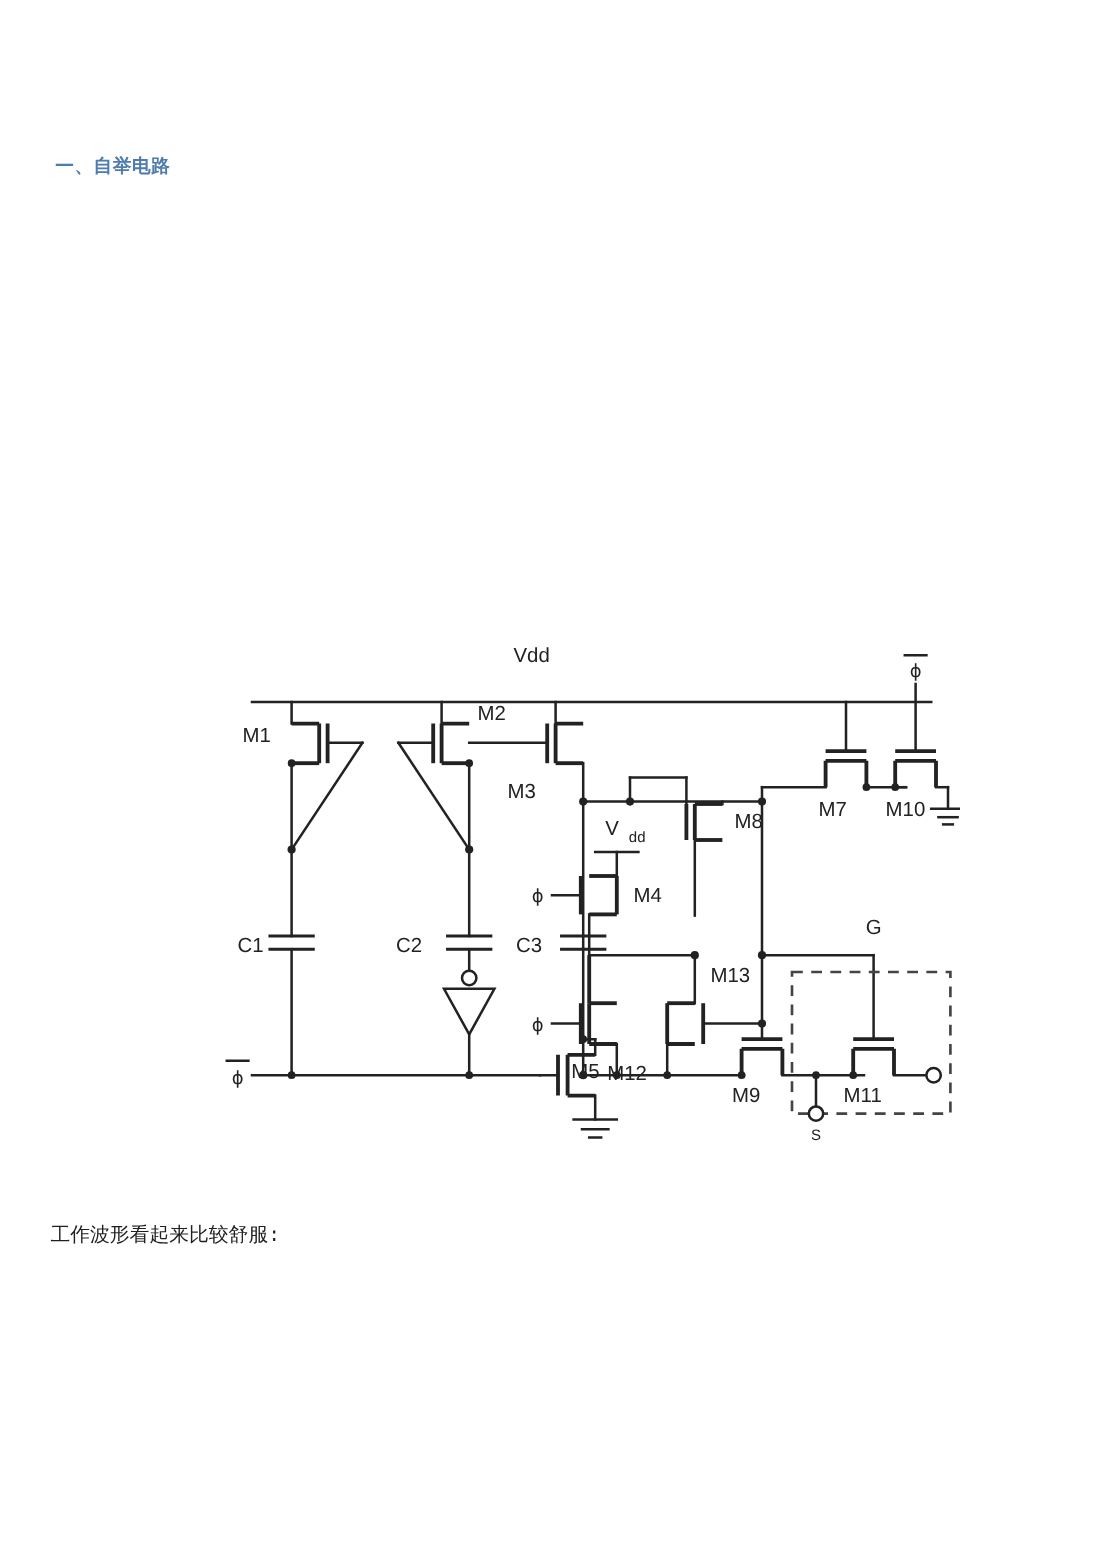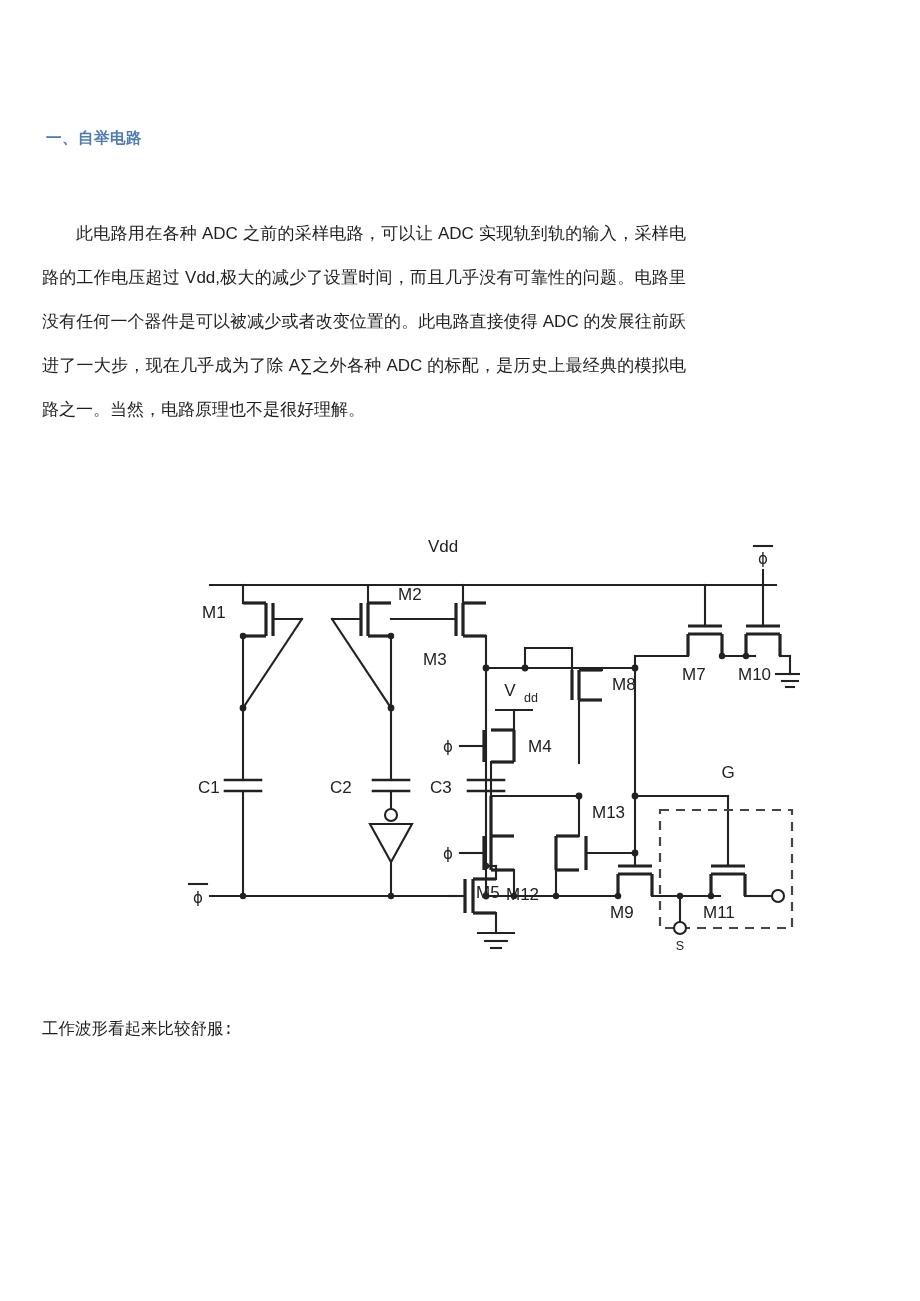--- a/index.html
+++ b/index.html
@@ -71,21 +71,20 @@
     height: 440px;
   }
 </style>
 </head>
 <body>
 
 <div class="page">
 
   <div class="heading">一、自举电路</div>
 
-  <div class="para">此电路用在各种 ADC 之前的采样电路，可以让 ADC 实现轨到轨的输入，采样电路的工作电压超过 Vdd,极大的减少了设置时间，而且几乎没有可靠性的问题。电路里没有任何一个器件是可以被减少或者改变位置的。此电路直接使得 ADC 的发展往前跃进了一大步，现在几乎成为了除 A∑之外各种 ADC 的标配，是历史上最经典的模拟电路之一。当然，电路原理也不是很好理解。</div>
 
   <div class="figure">
     <svg viewBox="0 0 620 440" xmlns="http://www.w3.org/2000/svg">
       <defs>
         <style>
           .w { stroke:#222; stroke-width:2.1; fill:none; stroke-linecap:square; }
           .wt{ stroke:#222; stroke-width:2.6; fill:none; stroke-linecap:square; }
           .gt{ stroke:#222; stroke-width:3.2; fill:none; stroke-linecap:butt; }
           .dsh{ stroke:#444; stroke-width:2.2; fill:none; stroke-dasharray:9 7; }
           .lbl{ font-family:"Liberation Sans", sans-serif; font-size:17px; fill:#222; }

